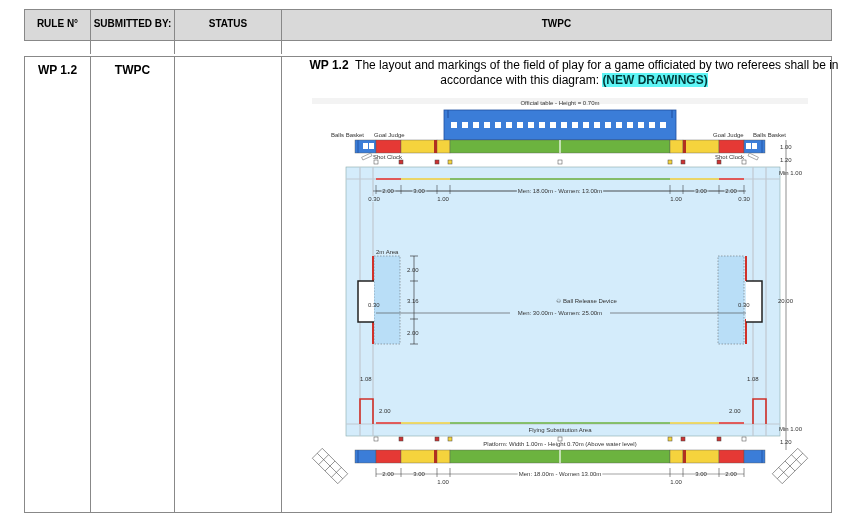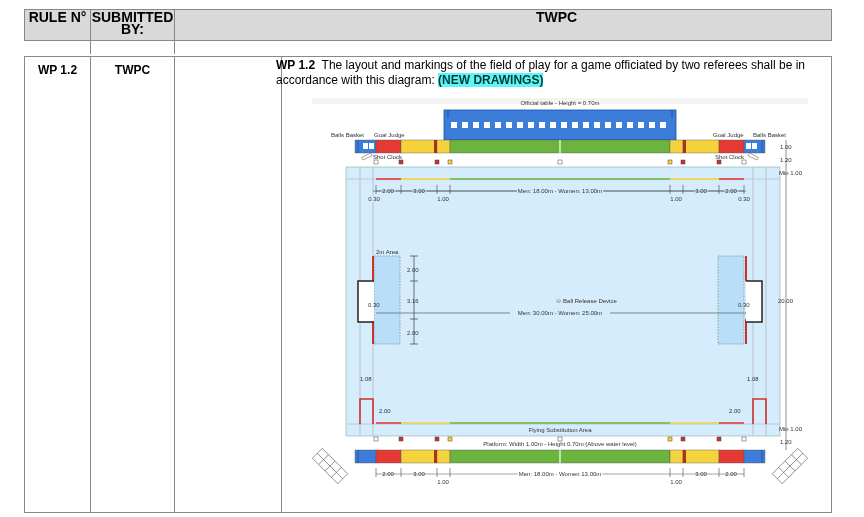--- a/index.html
+++ b/index.html
@@ -1,32 +1,33 @@
 <!DOCTYPE html>
 <html><head>
 <meta charset="utf-8">
 <style>
   html,body{margin:0;padding:0;background:#fff;}
   body{width:864px;height:517px;position:relative;overflow:hidden;font-family:"Liberation Sans",sans-serif;color:#000;}
   .hdr{position:absolute;left:24px;top:9px;width:808px;height:32px;background:#d9d9d9;border:1px solid #888;box-sizing:border-box;}
-  .hdr .c{position:absolute;top:0;height:44px;border-right:1px solid #888;box-sizing:border-box;font-size:14px;font-weight:bold;text-align:center;padding-top:1px;line-height:12px;}
+  .hdr .c{position:absolute;top:0;height:44px;border-right:1px solid #888;box-sizing:border-box;font-size:10px;font-weight:bold;text-align:center;padding-top:8px;line-height:12px;}
   .row{position:absolute;left:24px;top:56px;width:808px;height:457px;border:1px solid #888;box-sizing:border-box;background:#fff;}
   .row .c{position:absolute;top:0;height:455px;border-right:1px solid #888;box-sizing:border-box;}
   .cellt{font-size:12px;font-weight:bold;text-align:center;padding-top:6px;}
-  .rule-text{position:absolute;left:276px;top:58px;width:548px;text-align:left;font-size:12px;line-height:15px;}
+  .rule-text{position:absolute;left:300px;top:58px;width:548px;text-align:center;font-size:12px;line-height:15px;}
   .rule-text b{font-weight:bold;}
   .hl{background:#5ff5f5;font-weight:bold;color:#003a3a;}
   svg text{font-family:"Liberation Sans",sans-serif;}
 </style>
 </head>
 <body>
 
 <div class="hdr">
   <div class="c" style="left:0;width:66px;">RULE N°</div>
   <div class="c" style="left:66px;width:84px;">SUBMITTED BY:</div>
+  <div class="c" style="left:150px;width:107px;">STATUS</div>
   <div class="c" style="left:257px;width:549px;border-right:none;">TWPC</div>
 </div>
 
 <div class="row">
   <div class="c cellt" style="left:0;width:66px;">WP 1.2</div>
   <div class="c cellt" style="left:66px;width:84px;text-align:center;">TWPC</div>
   <div class="c" style="left:150px;width:107px;"></div>
 </div>
 
 <div class="rule-text">

